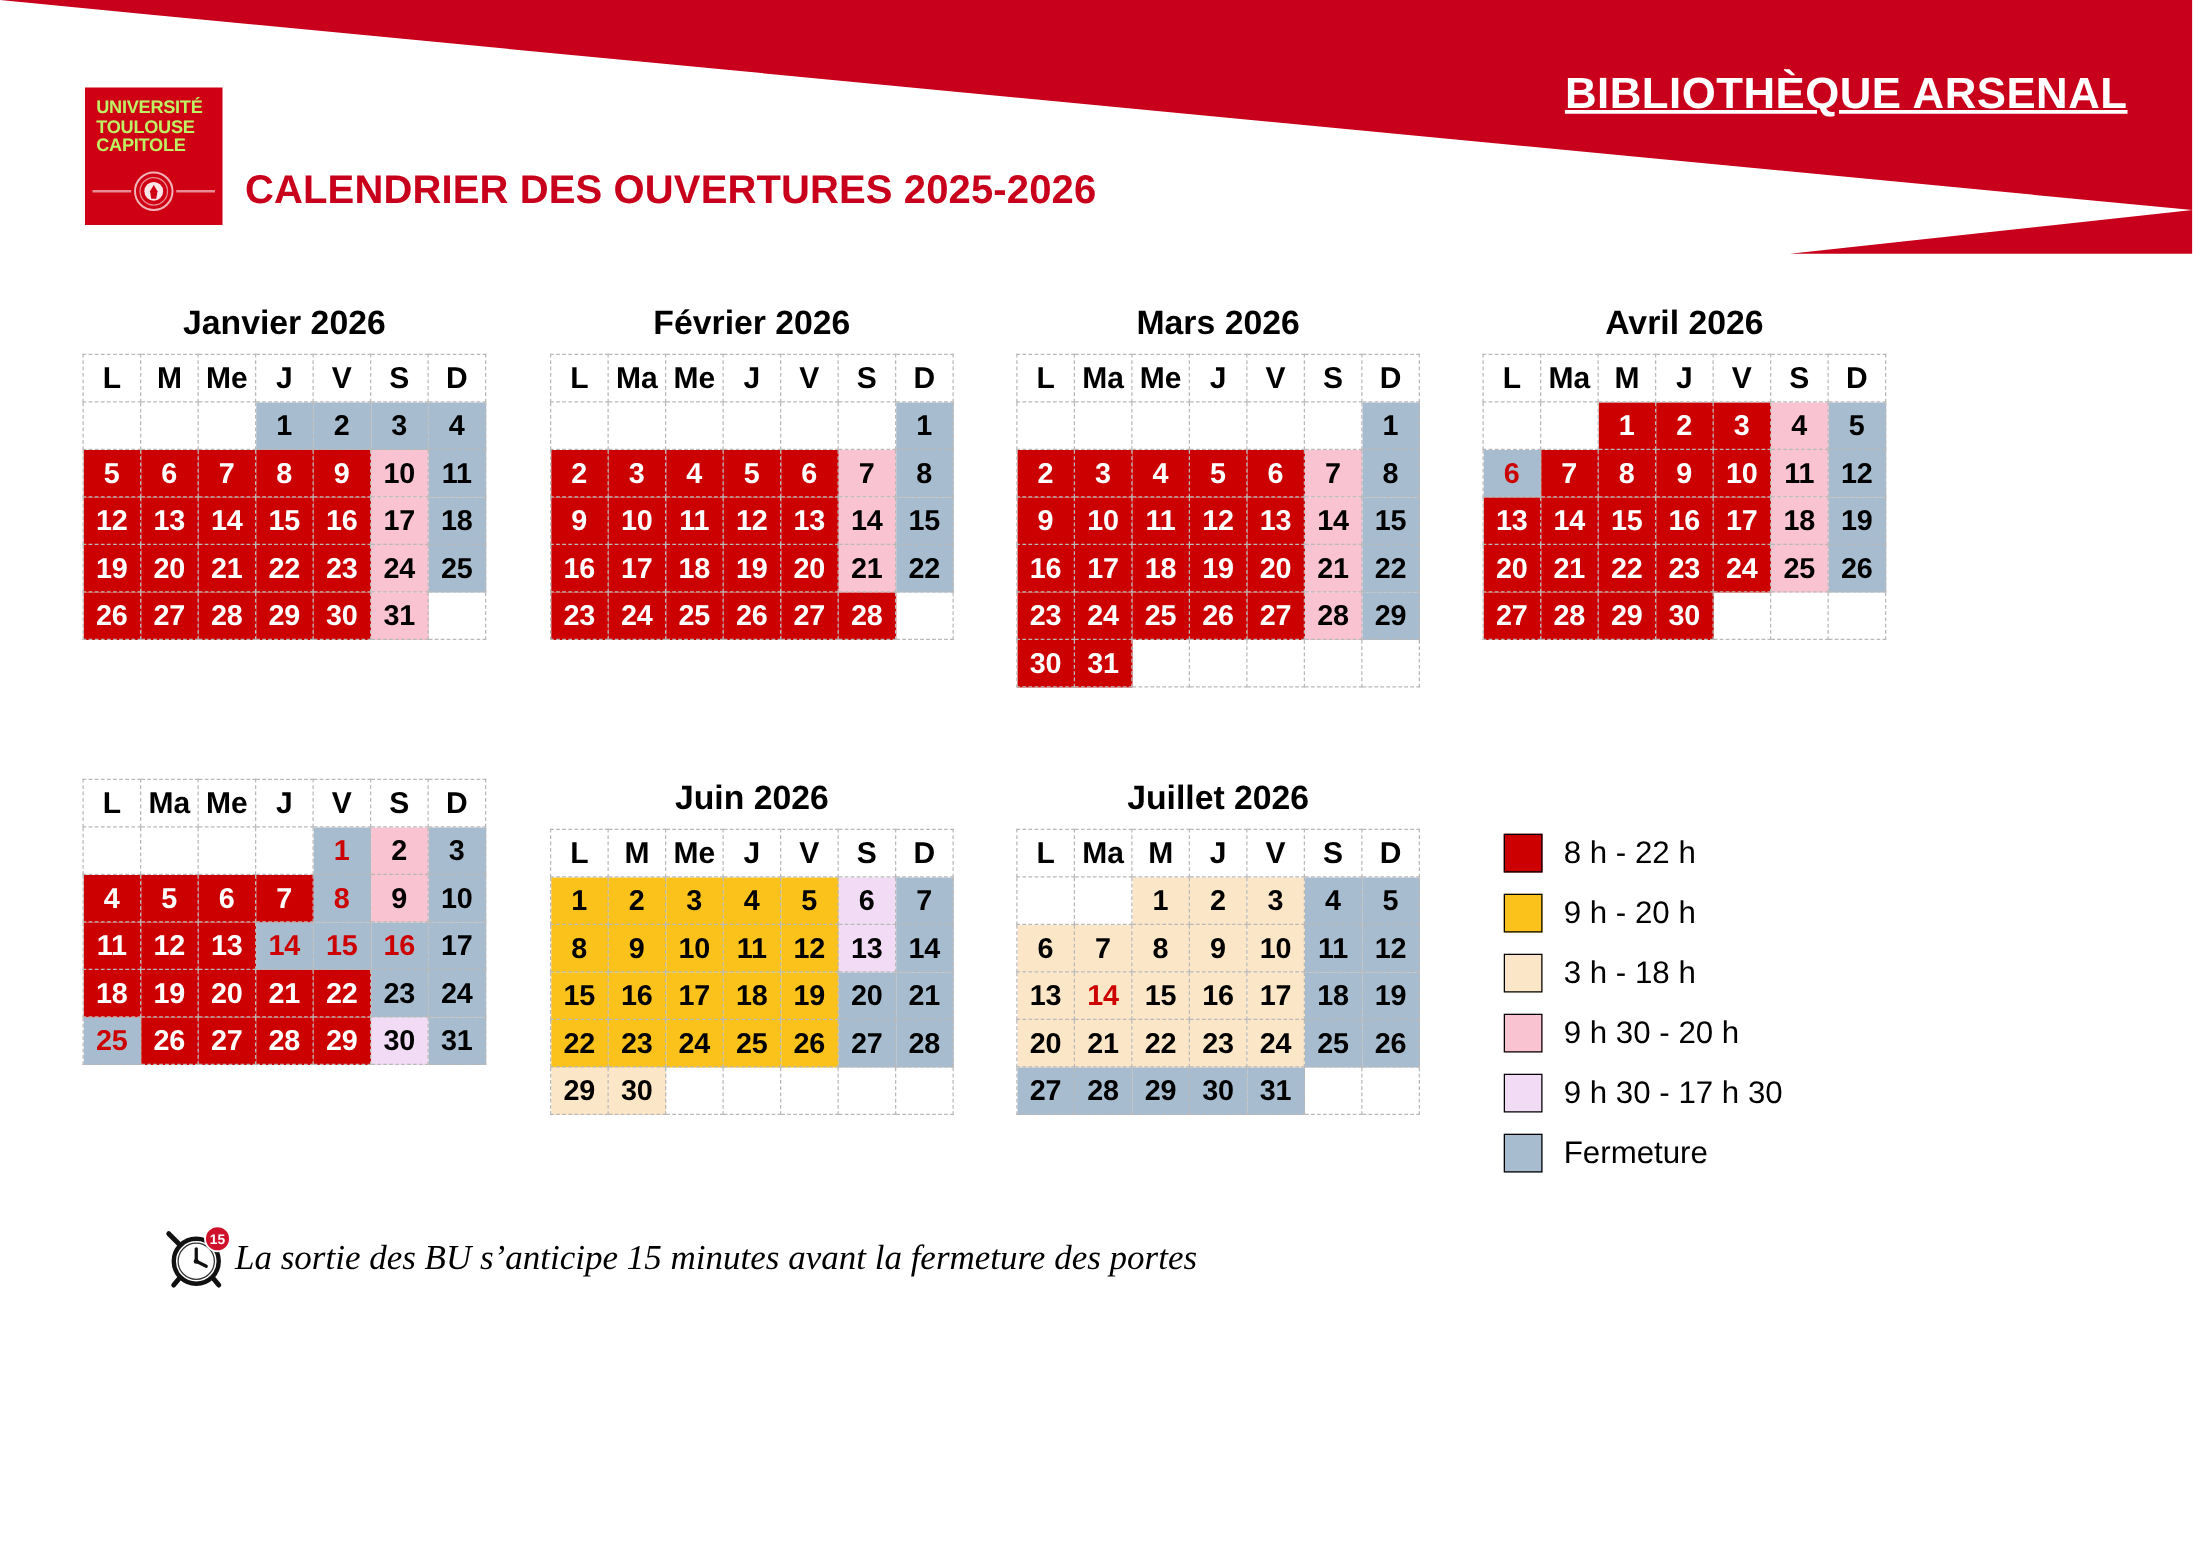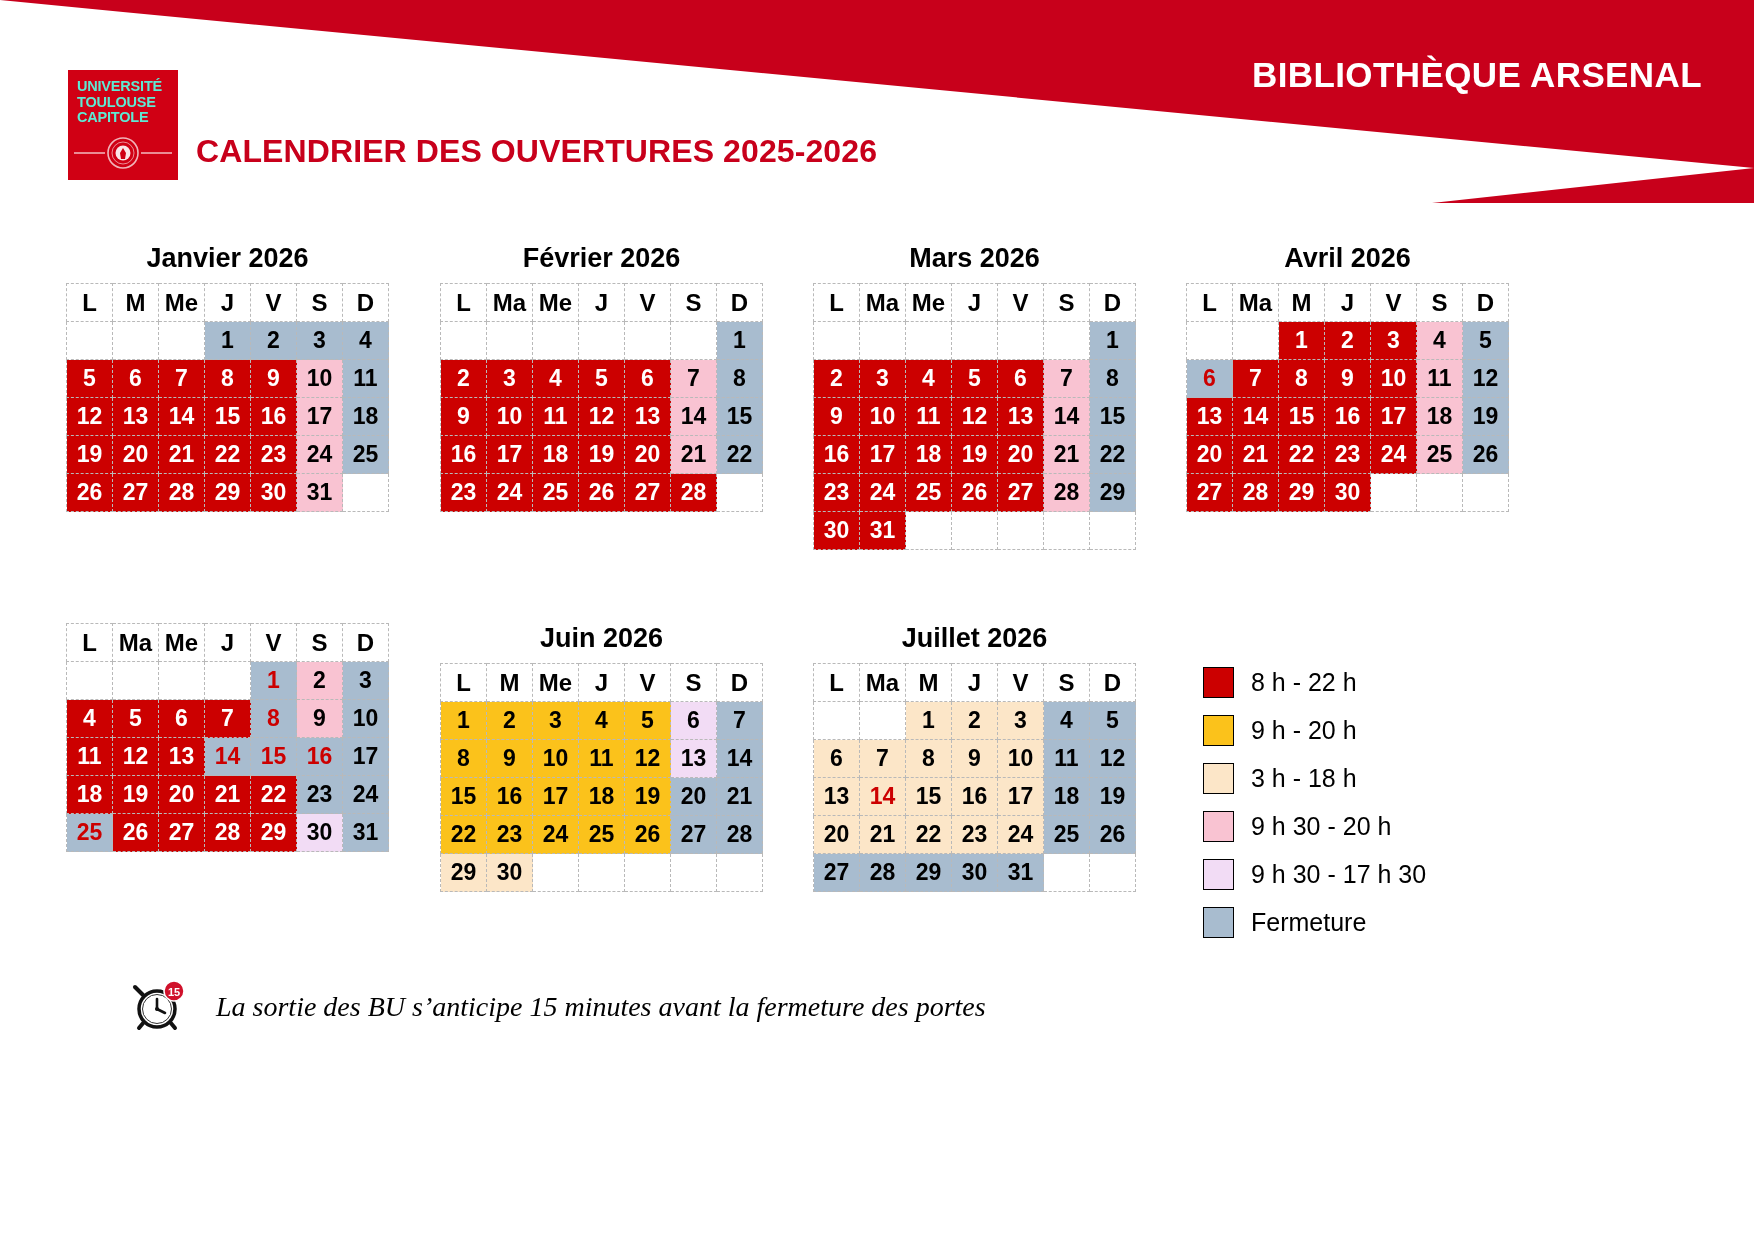--- a/index.html
+++ b/index.html
@@ -21,40 +21,40 @@
 
   #logo {
     position: absolute; left: 68px; top: 70px;
     width: 110px; height: 110px;
     background: #d00014;
     display: flex; flex-direction: column;
     align-items: center; justify-content: flex-start;
     padding-top: 9px;
   }
   #logo .logo-line {
-    color: #5eead4; font-weight: bold; font-size: 14.5px;
+    color: #bef264; font-weight: bold; font-size: 14.5px;
     line-height: 15.5px; letter-spacing: -0.2px;
     width: 100%; padding-left: 9px; text-align: left;
   }
   #logo .logo-seal {
     margin-top: 5px; position: relative;
     width: 100%; height: 44px;
     display:flex; align-items:center; justify-content:center;
   }
   #logo .logo-seal .bar {
     position: absolute; top: 21px; height: 2px; background: rgba(255,255,255,.55);
     width: 31px;
   }
   #logo .logo-seal .bar.left { left: 6px; }
   #logo .logo-seal .bar.right { right: 6px; }
 
   #banner-title {
     position: absolute; right: 52px; top: 55px;
     color: #ffffff; font-weight: bold; font-size: 35px;
-    letter-spacing: 0.4px; white-space: nowrap;
+    letter-spacing: 0.4px; white-space: nowrap; text-decoration: underline;
   }
   #page-title {
     position: absolute; left: 196px; top: 133px;
     color: #c8001b; font-weight: bold; font-size: 32px;
     letter-spacing: 0.1px; white-space: nowrap;
   }
 
   
   .month {
     position: absolute;
@@ -105,21 +105,21 @@
     margin-left: 17px; font-size: 25px; color: #000;
     white-space: nowrap;
   }
 
   
   #footer {
     position: absolute; left: 126px; top: 978px;
     display: flex; align-items: center;
   }
   #footer-text {
-    margin-left: 28px; font-style: italic; font-size: 28px;
+    margin-left: 0; font-style: italic; font-size: 28px;
     color: #000; font-family: "Liberation Serif", serif;
     white-space: nowrap;
   }
 </style>
 </head>
 <body>
 
 <div id="page">
 
   <div id="header-banner">

